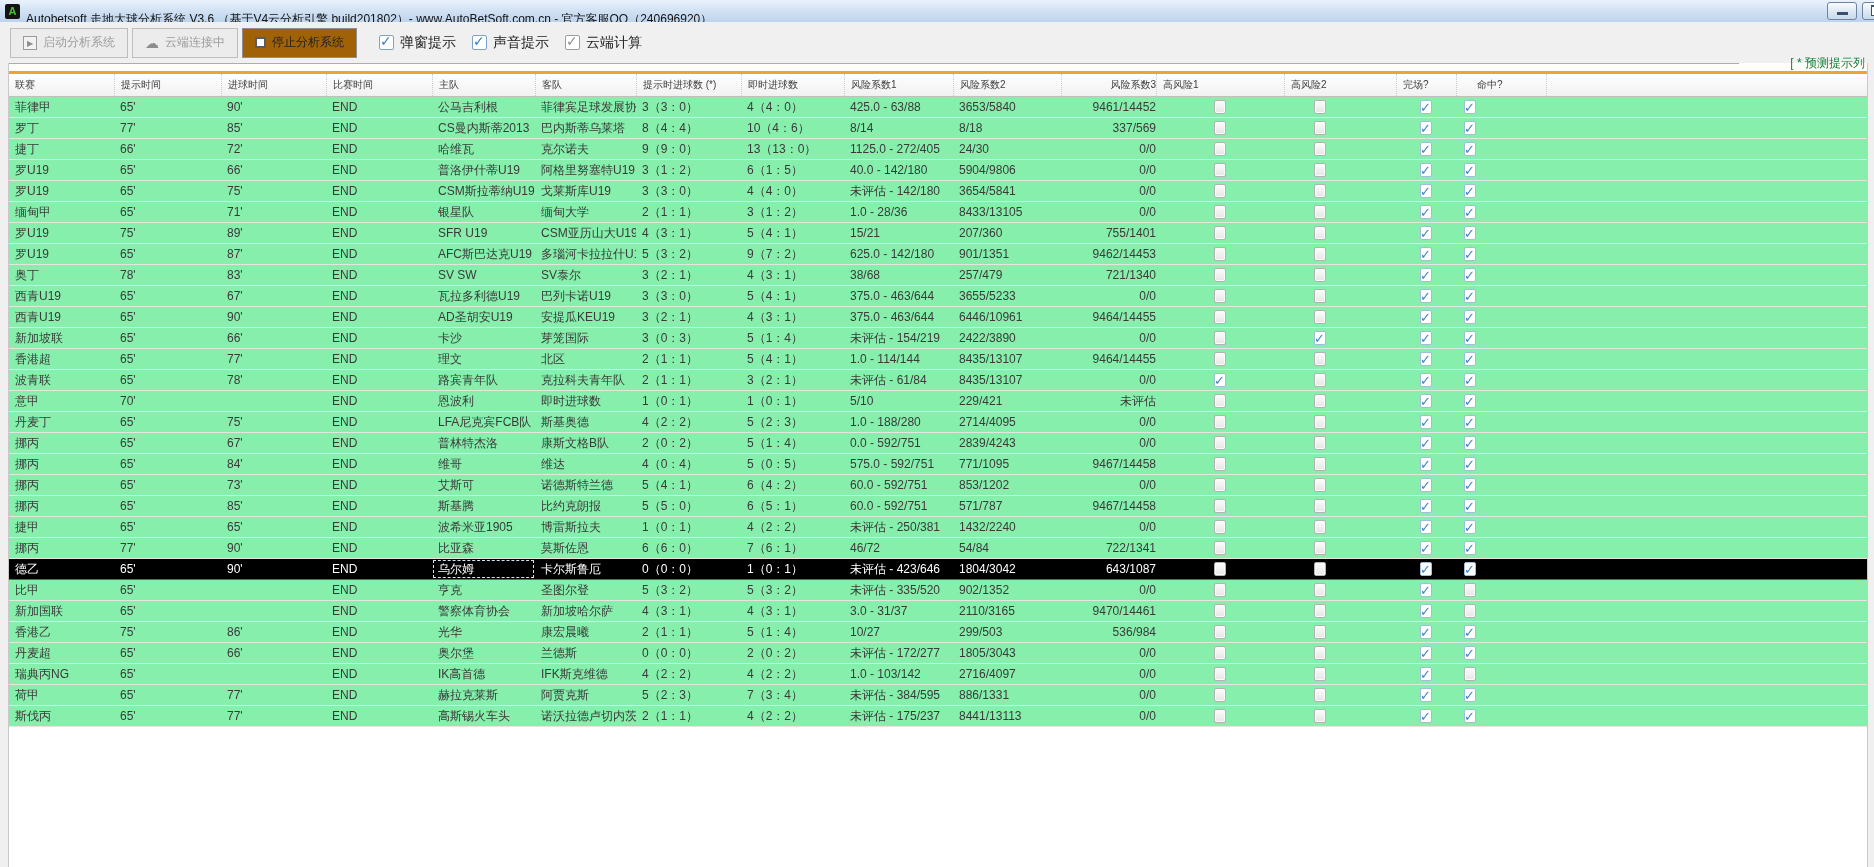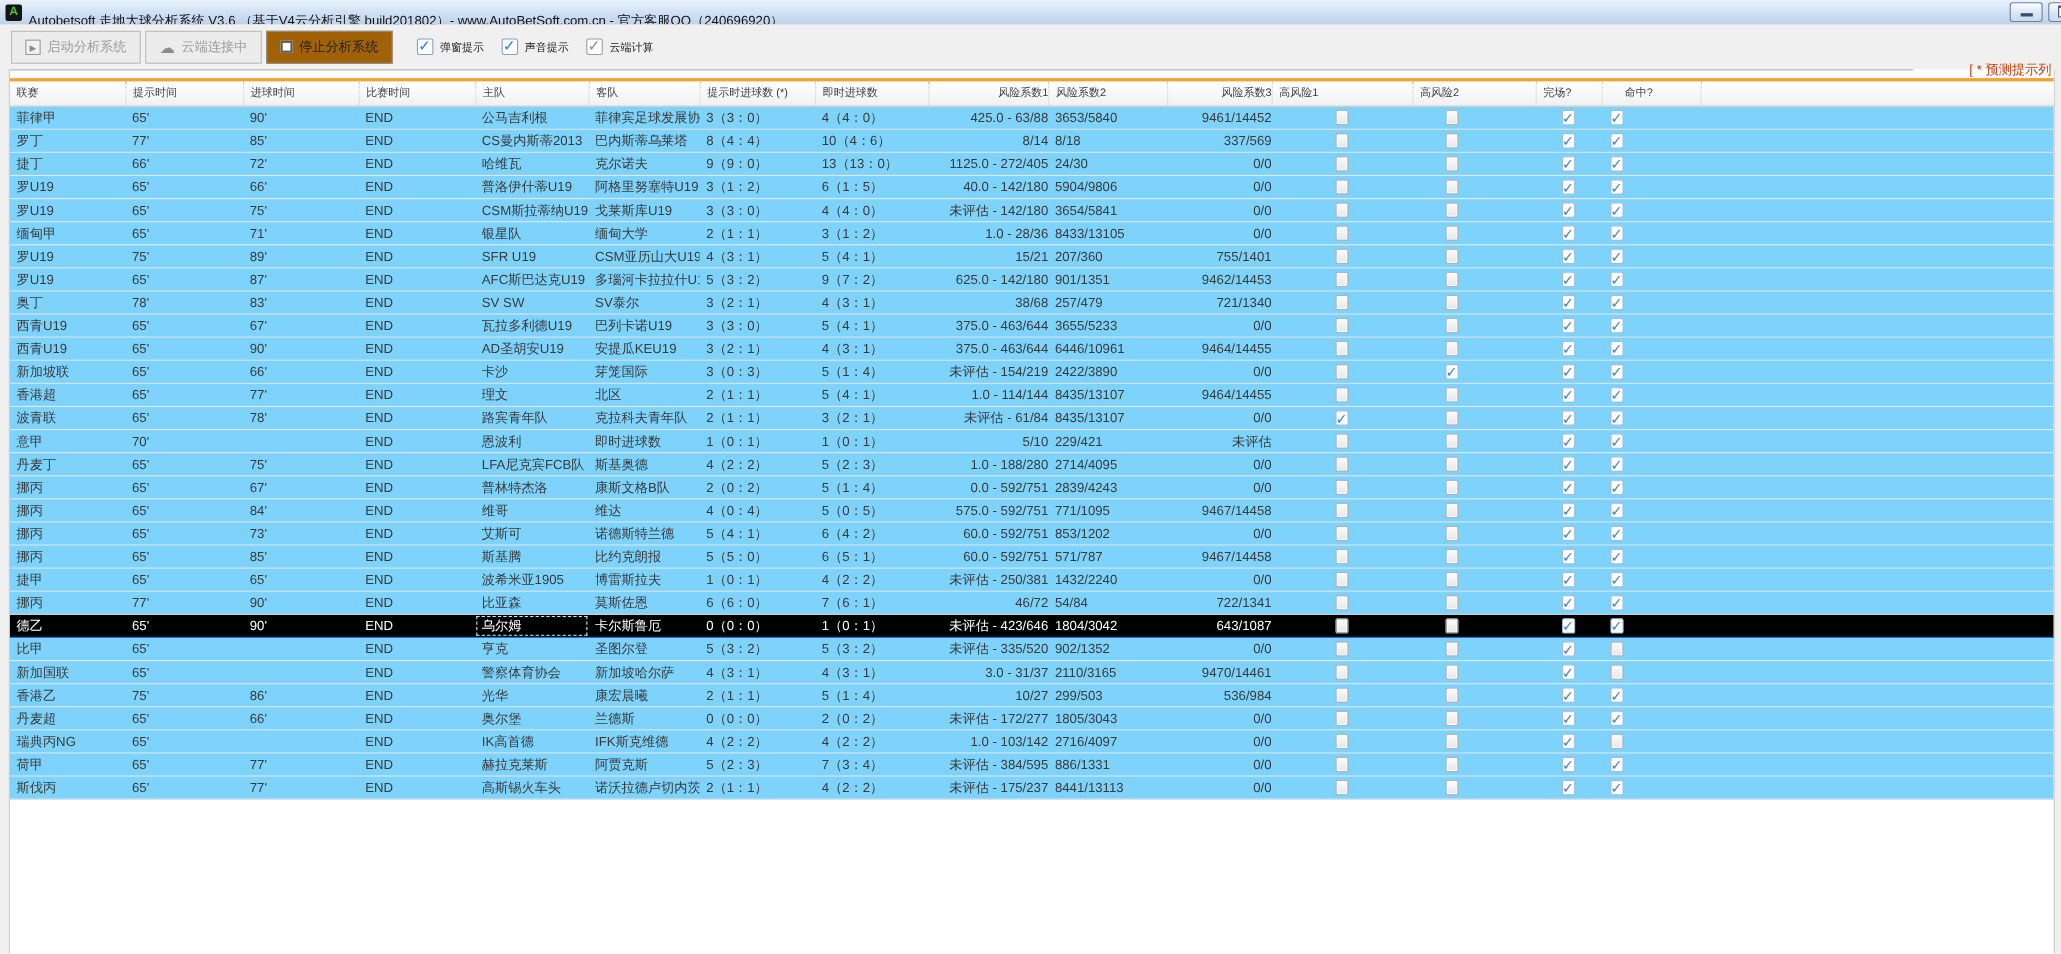--- a/index.html
+++ b/index.html
@@ -51,55 +51,55 @@
   .tcb{
     width:15px;height:15px;background:#fff;border:1px solid #7fa3c6;border-radius:2px;
     position:relative;box-sizing:border-box;
   }
   .tcb.checked::after{
     content:"\2713";position:absolute;left:0px;top:-3px;
     color:#3b7fc4;font-size:14px;font-weight:bold;
   }
   .tcb.dim{border-color:#9d9d9d;}
   .tcb.dim::after{color:#8f8f8f;}
-  .tcb-label{font-size:10px;color:#222;margin-right:10px;font-family:Liberation Serif, serif;}
+  .tcb-label{font-size:14px;color:#222;margin-right:10px;font-family:Liberation Serif, serif;}
   
   .groupbox{
     position:absolute;top:63px;left:8px;right:6px;bottom:0;background:#fff;
     border-left:1px solid #c9c9c9;border-right:1px solid #c9c9c9;
   }
   .gb-topline{position:absolute;top:0;left:0;right:128px;height:1px;background:#adadad;}
   .gb-caption{
-    position:absolute;top:-8px;right:2px;font-size:12px;color:#c2410c;white-space:nowrap;
+    position:absolute;top:-8px;right:2px;font-size:12px;color:#15803d;white-space:nowrap;
   }
   
   .thead{
     position:absolute;top:8px;left:0;right:0;height:26px;
     border-top:3px solid #f0a232;
     background:linear-gradient(#ffffff,#f1f1f1);
     border-bottom:1px solid #c0c0c0;
     display:flex;box-sizing:border-box;
   }
   .th{
     font-size:10px;color:#3c3c3c;line-height:22px;padding-left:6px;
     box-sizing:border-box;white-space:nowrap;overflow:hidden;
   }
   .thead > div + div{border-left:1px dotted #cccccc;}
   .tbody{position:absolute;top:34px;left:0;right:0;bottom:0;overflow:hidden;}
   .tr{
     display:flex;height:21px;border-bottom:1px solid #e5e5e5;
-    box-sizing:border-box;background:#7dd3fc;
+    box-sizing:border-box;background:#86efac;
   }
   .td{
     font-size:12px;color:#3a3a3a;line-height:20px;padding-left:6px;
     box-sizing:border-box;white-space:nowrap;overflow:hidden;
   }
   .t1{width:105px;}.t2{width:107px;}.t3{width:105px;}.t4{width:106px;}
   .t5{width:103px;}.t6{width:101px;}.t7{width:105px;}.t8{width:103px;}
-  .t9{width:109px;text-align:right;}.t10{width:108px;}.t11{width:95px;text-align:right;}
+  .t9{width:109px;}.t10{width:108px;}.t11{width:95px;text-align:right;}
   .t12{width:128px;}.t13{width:112px;}.t14{width:60px;}.t15{width:90px;}
   .t16{flex:1;}
   .thead .t15{padding-left:20px;}
   .c-hr1,.c-fin{display:flex;align-items:center;justify-content:center;padding-left:0;}
   .c-hr2{display:flex;align-items:center;padding-left:30px;}
   .c-hit{display:flex;align-items:center;padding-left:8px;}
   .cb{
     width:12px;height:14px;border:1px solid #b3b3b3;border-radius:2px;
     background:linear-gradient(#fcfcfc,#e6e6e6);box-shadow:inset 0 0 0 1px #fafafa;
     position:relative;box-sizing:border-box;flex:0 0 auto;

